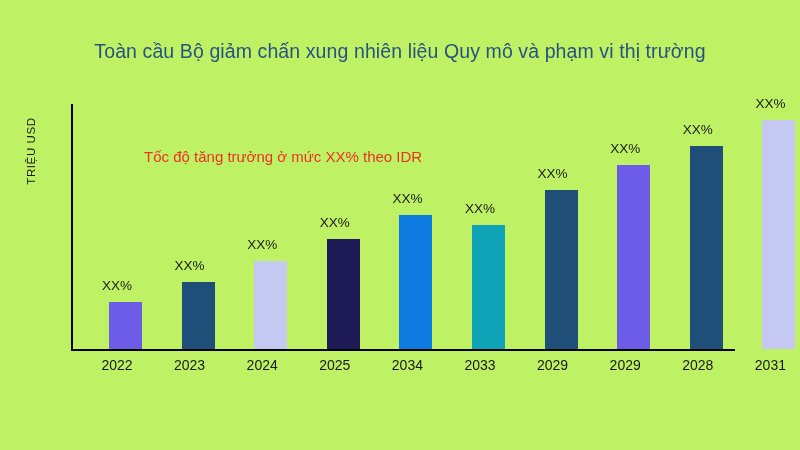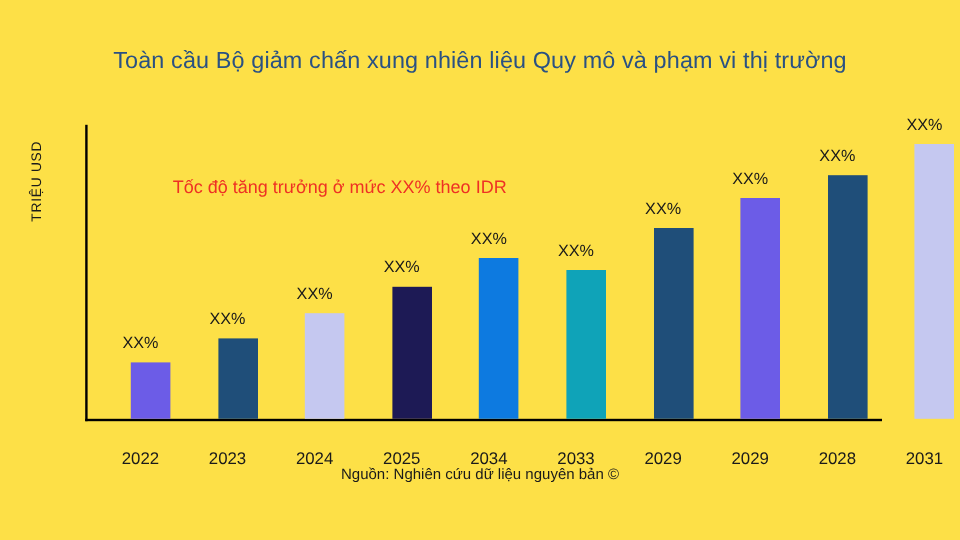--- a/index.html
+++ b/index.html
@@ -10,21 +10,21 @@
   body {
     width: 800px;
     height: 450px;
     font-family: "Liberation Sans", sans-serif;
     overflow: hidden;
   }
   #chart-root {
     position: relative;
     width: 800px;
     height: 450px;
-    background: #fde047;
+    background: #bef264;
   }
   #chart-title {
     position: absolute;
     left: 0;
     top: 40px;
     width: 800px;
     text-align: center;
     font-size: 19.5px;
     color: #2a5183;
     letter-spacing: 0.1px;
@@ -95,21 +95,20 @@
     white-space: nowrap;
   }
   .tick-label {
     position: absolute;
     left: -8px;
     top: 357px;
     width: 72px;
     text-align: center;
     font-size: 14px;
     color: #1a1a1a;
-    margin-top: 17px;
   }
   #source-note {
     position: absolute;
     left: 0;
     top: 388px;
     width: 800px;
     text-align: center;
     font-size: 12.5px;
     color: #1a1a1a;
   }
@@ -175,15 +174,14 @@
           <div class="tick-label">2028</div>
         </div>
         <div class="bar-group" style="left: 742.4px;">
           <div class="bar" style="height: 229px; bottom: 101px; background: rgb(197, 200, 240);"></div>
           <div class="bar-value" style="top: 96px;">XX%</div>
           <div class="tick-label">2031</div>
         </div>
       </div>
   </div>
 
-  <div id="source-note">Nguồn: Nghiên cứu dữ liệu nguyên bản ©</div>
 
 </div>
 
 </body></html>

